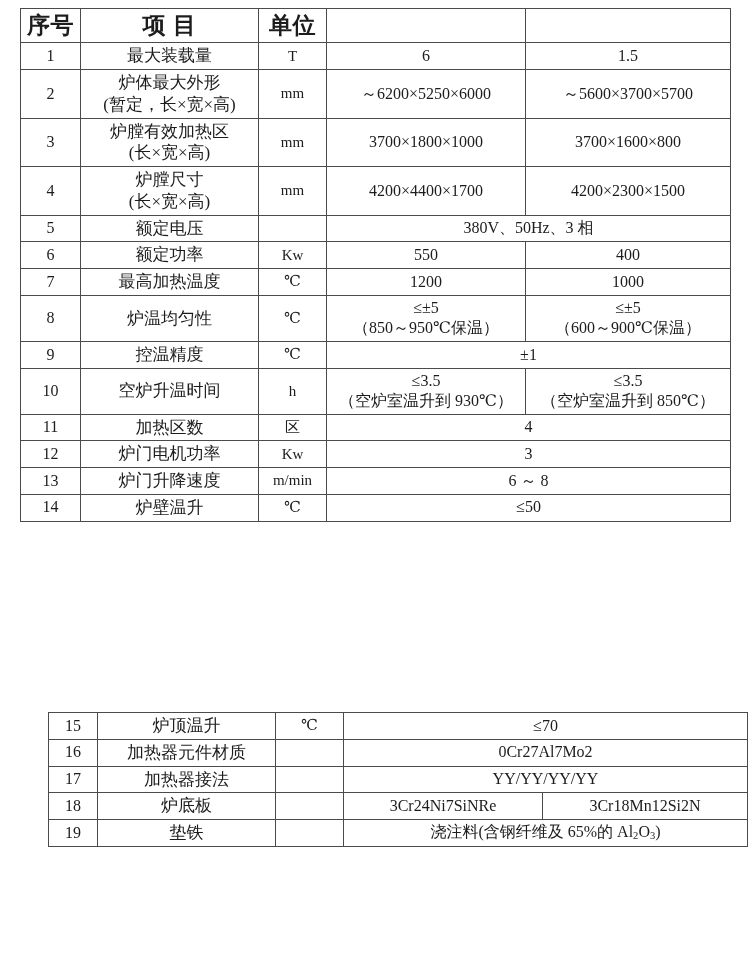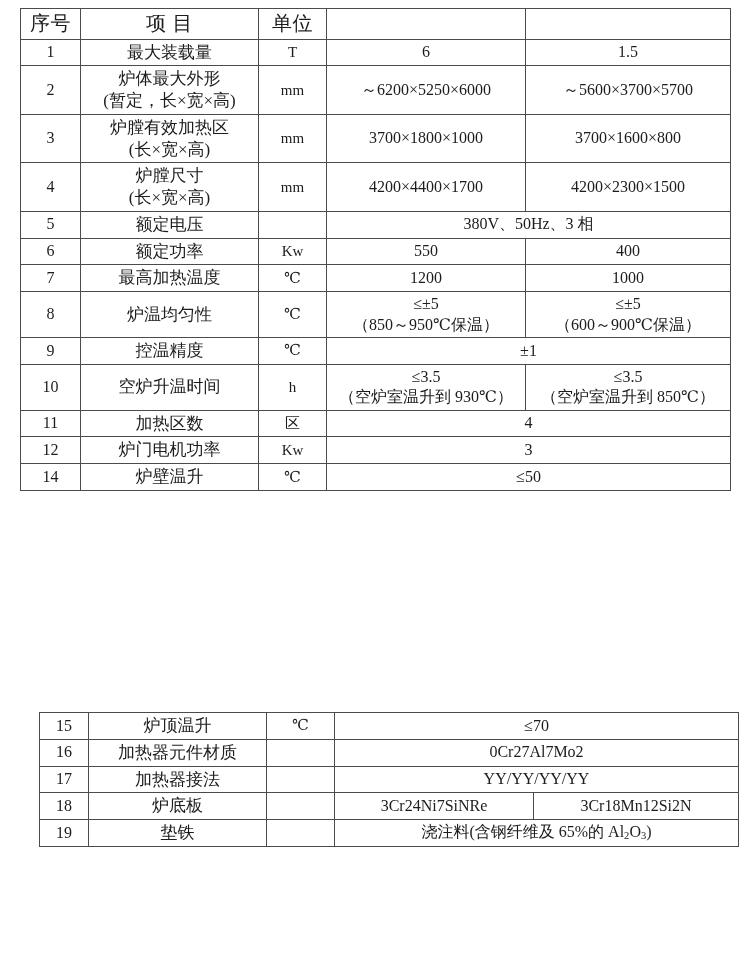--- a/index.html
+++ b/index.html
@@ -33,39 +33,39 @@
   
   #table-main {
     position: absolute;
     left: 20px;
     top: 8px;
     width: 710px;
   }
   
   #table-cont {
     position: absolute;
-    left: 39px;
+    left: 48px;
     top: 712px;
     width: 699px;
   }
 
   table.spec td, table.spec th {
     border: 1px solid #4b4b4b;
     text-align: center;
     vertical-align: middle;
     padding: 2px 3px;
     font-weight: normal;
     line-height: 1.28;
     color: #1c1c1c;
   }
 
   table.spec th {
     font-family: "Liberation Sans", "DejaVu Sans", sans-serif;
-    font-weight: normal;
-    font-size: 20px;
+    font-weight: bold;
+    font-size: 23px;
     letter-spacing: 0.5px;
   }
 
   
   #table-main col.c-no    { width: 60px; }
   #table-main col.c-item  { width: 178px; }
   #table-main col.c-unit  { width: 68px; }
   #table-main col.c-v1    { width: 199px; }
   #table-main col.c-v2    { width: 205px; }
 
@@ -321,20 +321,34 @@
             </span>
           </td>
           <td class="cell-unit">Kw</td>
           <td class="cell-val" colspan="2">
             <span class="stack">
               <span class="l1">3</span>
             </span>
           </td>
         </tr>
         <tr>
+          <td class="cell-no">13</td>
+          <td class="cell-item">
+            <span class="stack">
+              <span class="l1">炉门升降速度</span>
+            </span>
+          </td>
+          <td class="cell-unit">m/min</td>
+          <td class="cell-val" colspan="2">
+            <span class="stack">
+              <span class="l1">6 ～ 8</span>
+            </span>
+          </td>
+        </tr>
+        <tr>
           <td class="cell-no">14</td>
           <td class="cell-item">
             <span class="stack">
               <span class="l1">炉壁温升</span>
             </span>
           </td>
           <td class="cell-unit">℃</td>
           <td class="cell-val" colspan="2">
             <span class="stack">
               <span class="l1">≤50</span>

